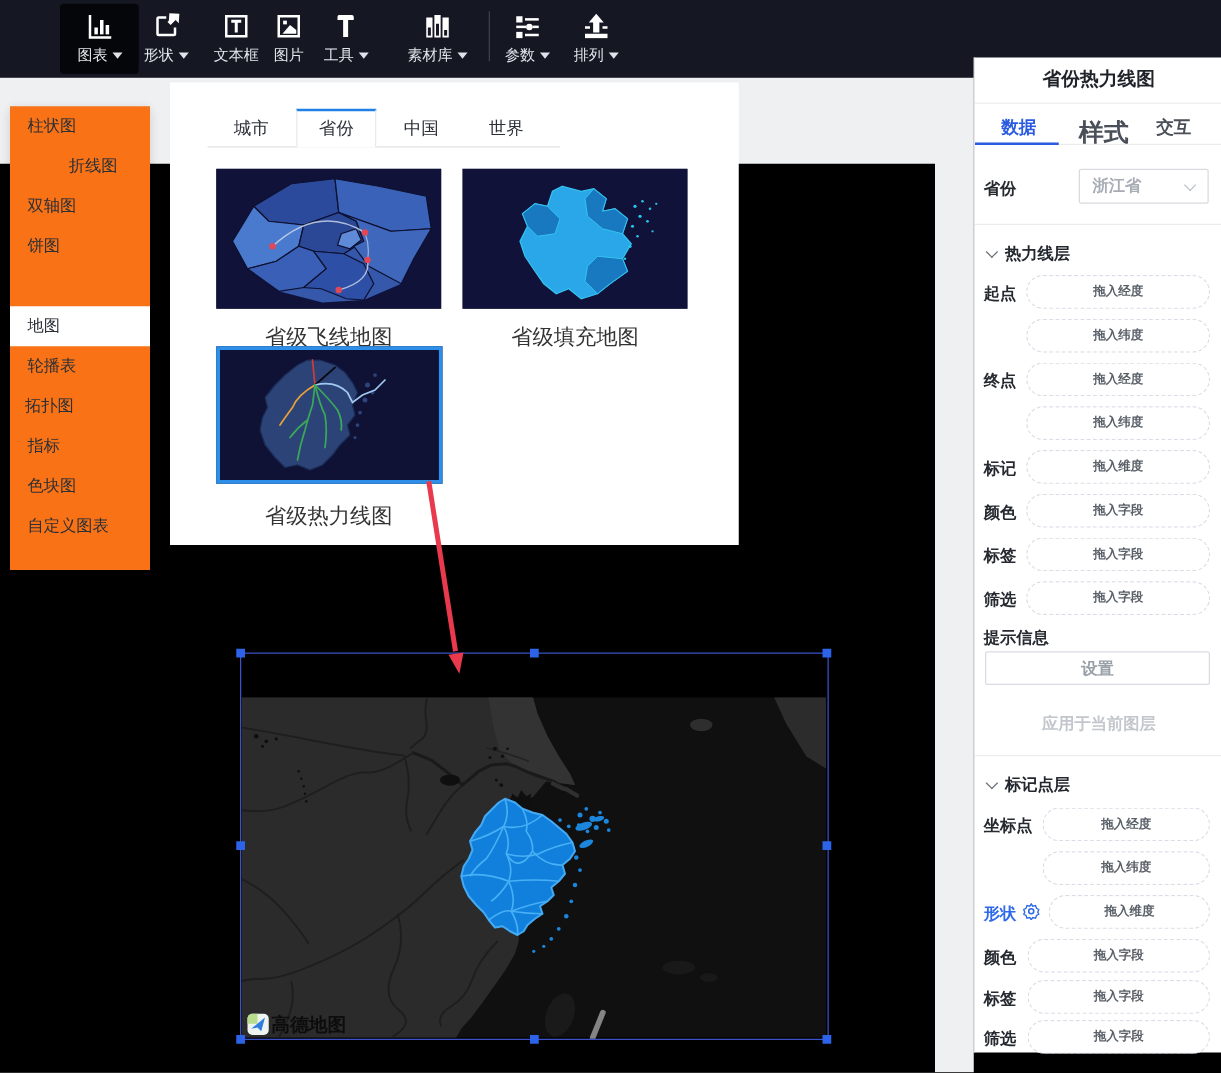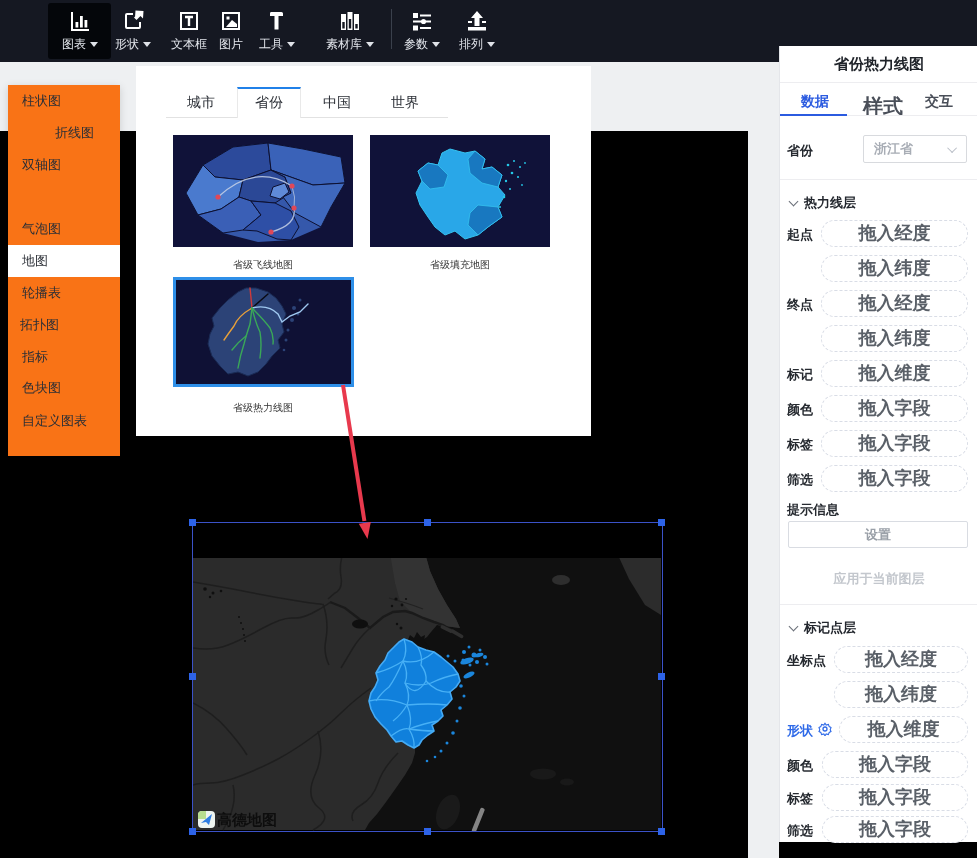--- a/index.html
+++ b/index.html
@@ -30,35 +30,35 @@
   .mitem.sel { background:#fff; }
 
   
   #flyout { position:absolute; left:136px; top:66px; width:455px; height:370px; background:#fff; }
   .tab { position:absolute; top:21px; height:31px; line-height:31px; width:64px; text-align:center;
      font-size:14px; color:#2b2f36; }
   #tabline { position:absolute; left:30px; top:51px; width:282px; height:1px; background:#e2e2e2; }
   #tabactive { position:absolute; left:101px; top:21px; width:64px; height:31px; background:#fff;
      border:1px solid #e9e9e9; border-bottom:none; border-top:2px solid #2080e8; z-index:2; }
   .thumb { position:absolute; width:180px; height:112px; background:#101239; }
-  .tlabel { position:absolute; width:180px; text-align:center; font-size:10px; color:#333; }
+  .tlabel { position:absolute; width:180px; text-align:center; font-size:17px; color:#333; }
 
   
   #widget { position:absolute; left:192px; top:522px; width:471px; height:310px;
       border:1px solid #3b52c8; background:#000; overflow:hidden; }
   #wtitle { position:absolute; left:0; top:0; width:100%; height:35px; line-height:28px;
       text-align:center; color:#cfcfcf; font-size:12px; }
   .hdl { position:absolute; width:7px; height:7px; background:#2d63e8; z-index:5; }
 
   
   #rpanel { position:absolute; left:779px; top:46px; width:198px; height:796px; background:#fff;
       border-left:1px solid #e4e6ea;font-weight:bold; }
   .rp { position:absolute; font-size:13px; color:#262a30; }
   .pill { position:absolute; height:27px; line-height:25px; border:1px dashed #d9dde6; border-radius:14px;
-      text-align:center; font-size:18px; color:#5a6068; background:#fff; }
+      text-align:center; font-size:10px; color:#5a6068; background:#fff; }
   .divider { position:absolute; left:0; width:198px; height:1px; background:#ededf0; }
   .sechead { position:absolute; left:10px; font-size:13px; color:#23272e; }
   .chev { display:inline-block; width:7px; height:7px; border-left:1.5px solid #6a6f78;
       border-bottom:1.5px solid #6a6f78; transform:rotate(-45deg); margin-right:7px; vertical-align:2px; }
 </style>
 </head>
 <body>
 <div id="stage">
 
   <div id="pagebg"></div>
@@ -250,26 +250,26 @@
         <rect x="17" y="12" width="4" height="2" fill="#fff"></rect>
       </svg>
       <div class="lb">排列<span class="caret"></span></div>
     </div>
   </div>
 
   <div id="lmenu">
     <div class="mitem" style="top:0px;">柱状图</div>
     <div class="mitem" style="top:32px;padding-left:47px;">折线图</div>
     <div class="mitem" style="top:64px;">双轴图</div>
-    <div class="mitem" style="top:128px;">气泡图</div>
+    <div class="mitem" style="top:96px;">饼图</div>
     <div class="mitem sel" style="top:160px;">地图</div>
     <div class="mitem" style="top:192px;">轮播表</div>
     <div class="mitem" style="top:224px;padding-left:12px;">拓扑图</div>
     <div class="mitem" style="top:256px;">指标</div>
-    <div class="mitem" style="top:288px;font-family:Liberation Mono, monospace;">色块图</div>
+    <div class="mitem" style="top:288px;">色块图</div>
     <div class="mitem" style="top:320px;">自定义图表</div>
   </div>
 
   <div id="flyout">
     <div id="tabline"></div>
     <div id="tabactive"></div>
     <div class="tab" style="left:33px;">城市</div>
     <div class="tab" style="left:101px; z-index:3;">省份</div>
     <div class="tab" style="left:169px;">中国</div>
     <div class="tab" style="left:237px;">世界</div>

